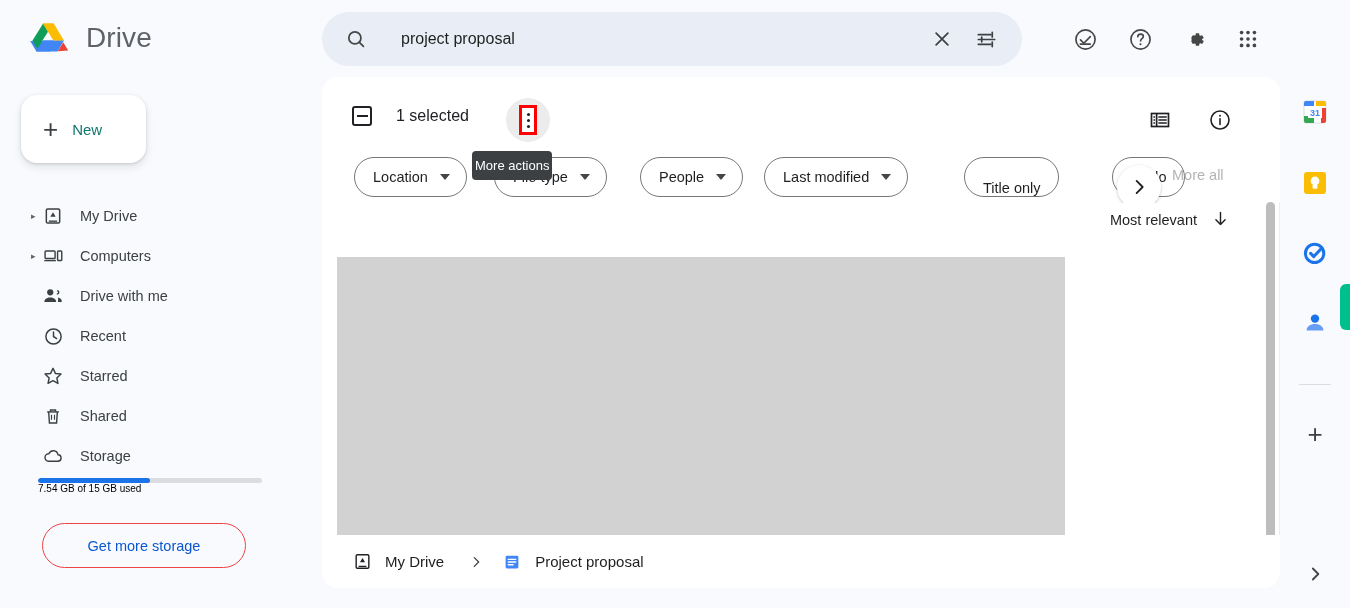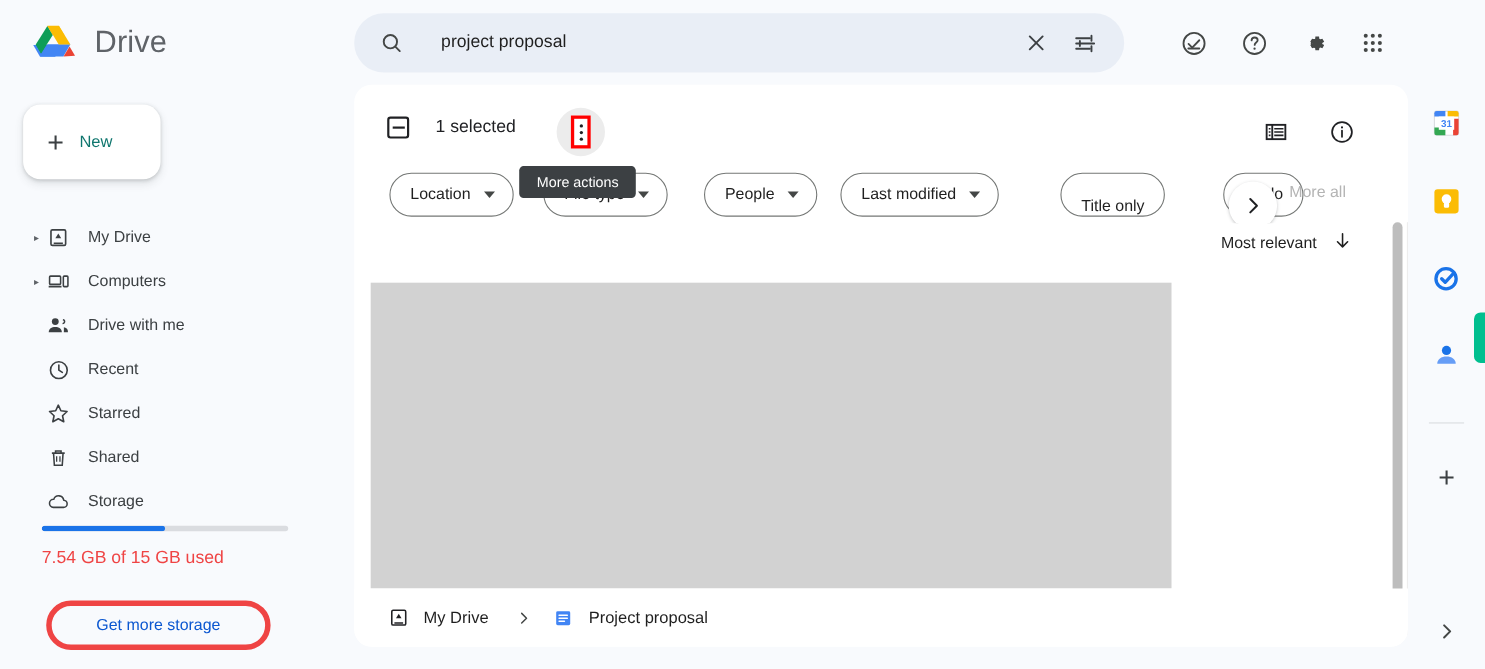--- a/index.html
+++ b/index.html
@@ -38,24 +38,24 @@
     position: absolute; left: 31px; width: 10px; height: 10px;
     color: #5f6368; font-size: 9px; line-height: 10px;
   }
   .nav-ico { width: 22px; height: 22px; display: flex; align-items: center; justify-content: center; color: #3c4043; margin-left: 14px; }
   .nav-ico svg { display: block; }
   .nav-label { font-size: 14.5px; color: #3c4043; }
 
   .storage-wrap { position: absolute; left: 38px; top: 478px; width: 224px; }
   .storage-bar { width: 224px; height: 5px; border-radius: 3px; background: #dadce0; overflow: hidden; }
   .storage-fill { height: 5px; border-radius: 3px; background: #1a73e8; }
-  .storage-text { margin-top: 16px; font-size: 16px; color: #ef4444; white-space: nowrap; }
+  .storage-text { font-size: 10px; color: #000000; white-space: nowrap; }
   .storage-btn {
-    position: absolute; left: 42px; top: 546px;
-    width: 204px; height: 45px; border: 5px solid #ef4444;
+    position: absolute; left: 42px; top: 523px;
+    width: 204px; height: 45px; border: 1px solid #ef4444;
     border-radius: 24px; background: transparent; color: #0b57d0;
     font-size: 14.5px; font-family: inherit; cursor: pointer;
   }
 
   
   .main {
     position: absolute; left: 322px; top: 77px;
     width: 958px; height: 511px;
     background: #fff; border-radius: 16px 16px 16px 16px;
     overflow: hidden;
@@ -114,21 +114,21 @@
   }
   .clear-all {
     position: absolute; left: 850px; top: 22px; font-size: 14.5px;
     color: #b4b4b4; cursor: pointer; background: none; border: none; font-family: inherit;
   }
 
   
   .tooltip {
     position: absolute; left: 150px; top: 74px;
     background: #3c4043; color: #fff; font-size: 13px;
-    padding: 7px 16px; border-radius: 4px; white-space: nowrap; z-index: 40;
+    padding: 7px 3px; border-radius: 4px; white-space: nowrap; z-index: 40;
   }
 
   
   .sort-row {
     position: absolute; left: 0; top: 126px; width: 958px; height: 42px;
   }
   .sort-btn {
     position: absolute; right: 50px; top: 6px; display: flex; align-items: center; gap: 14px;
     font-size: 14.5px; color: #1f1f1f; cursor: pointer; background: none; border: none; font-family: inherit;
   }

